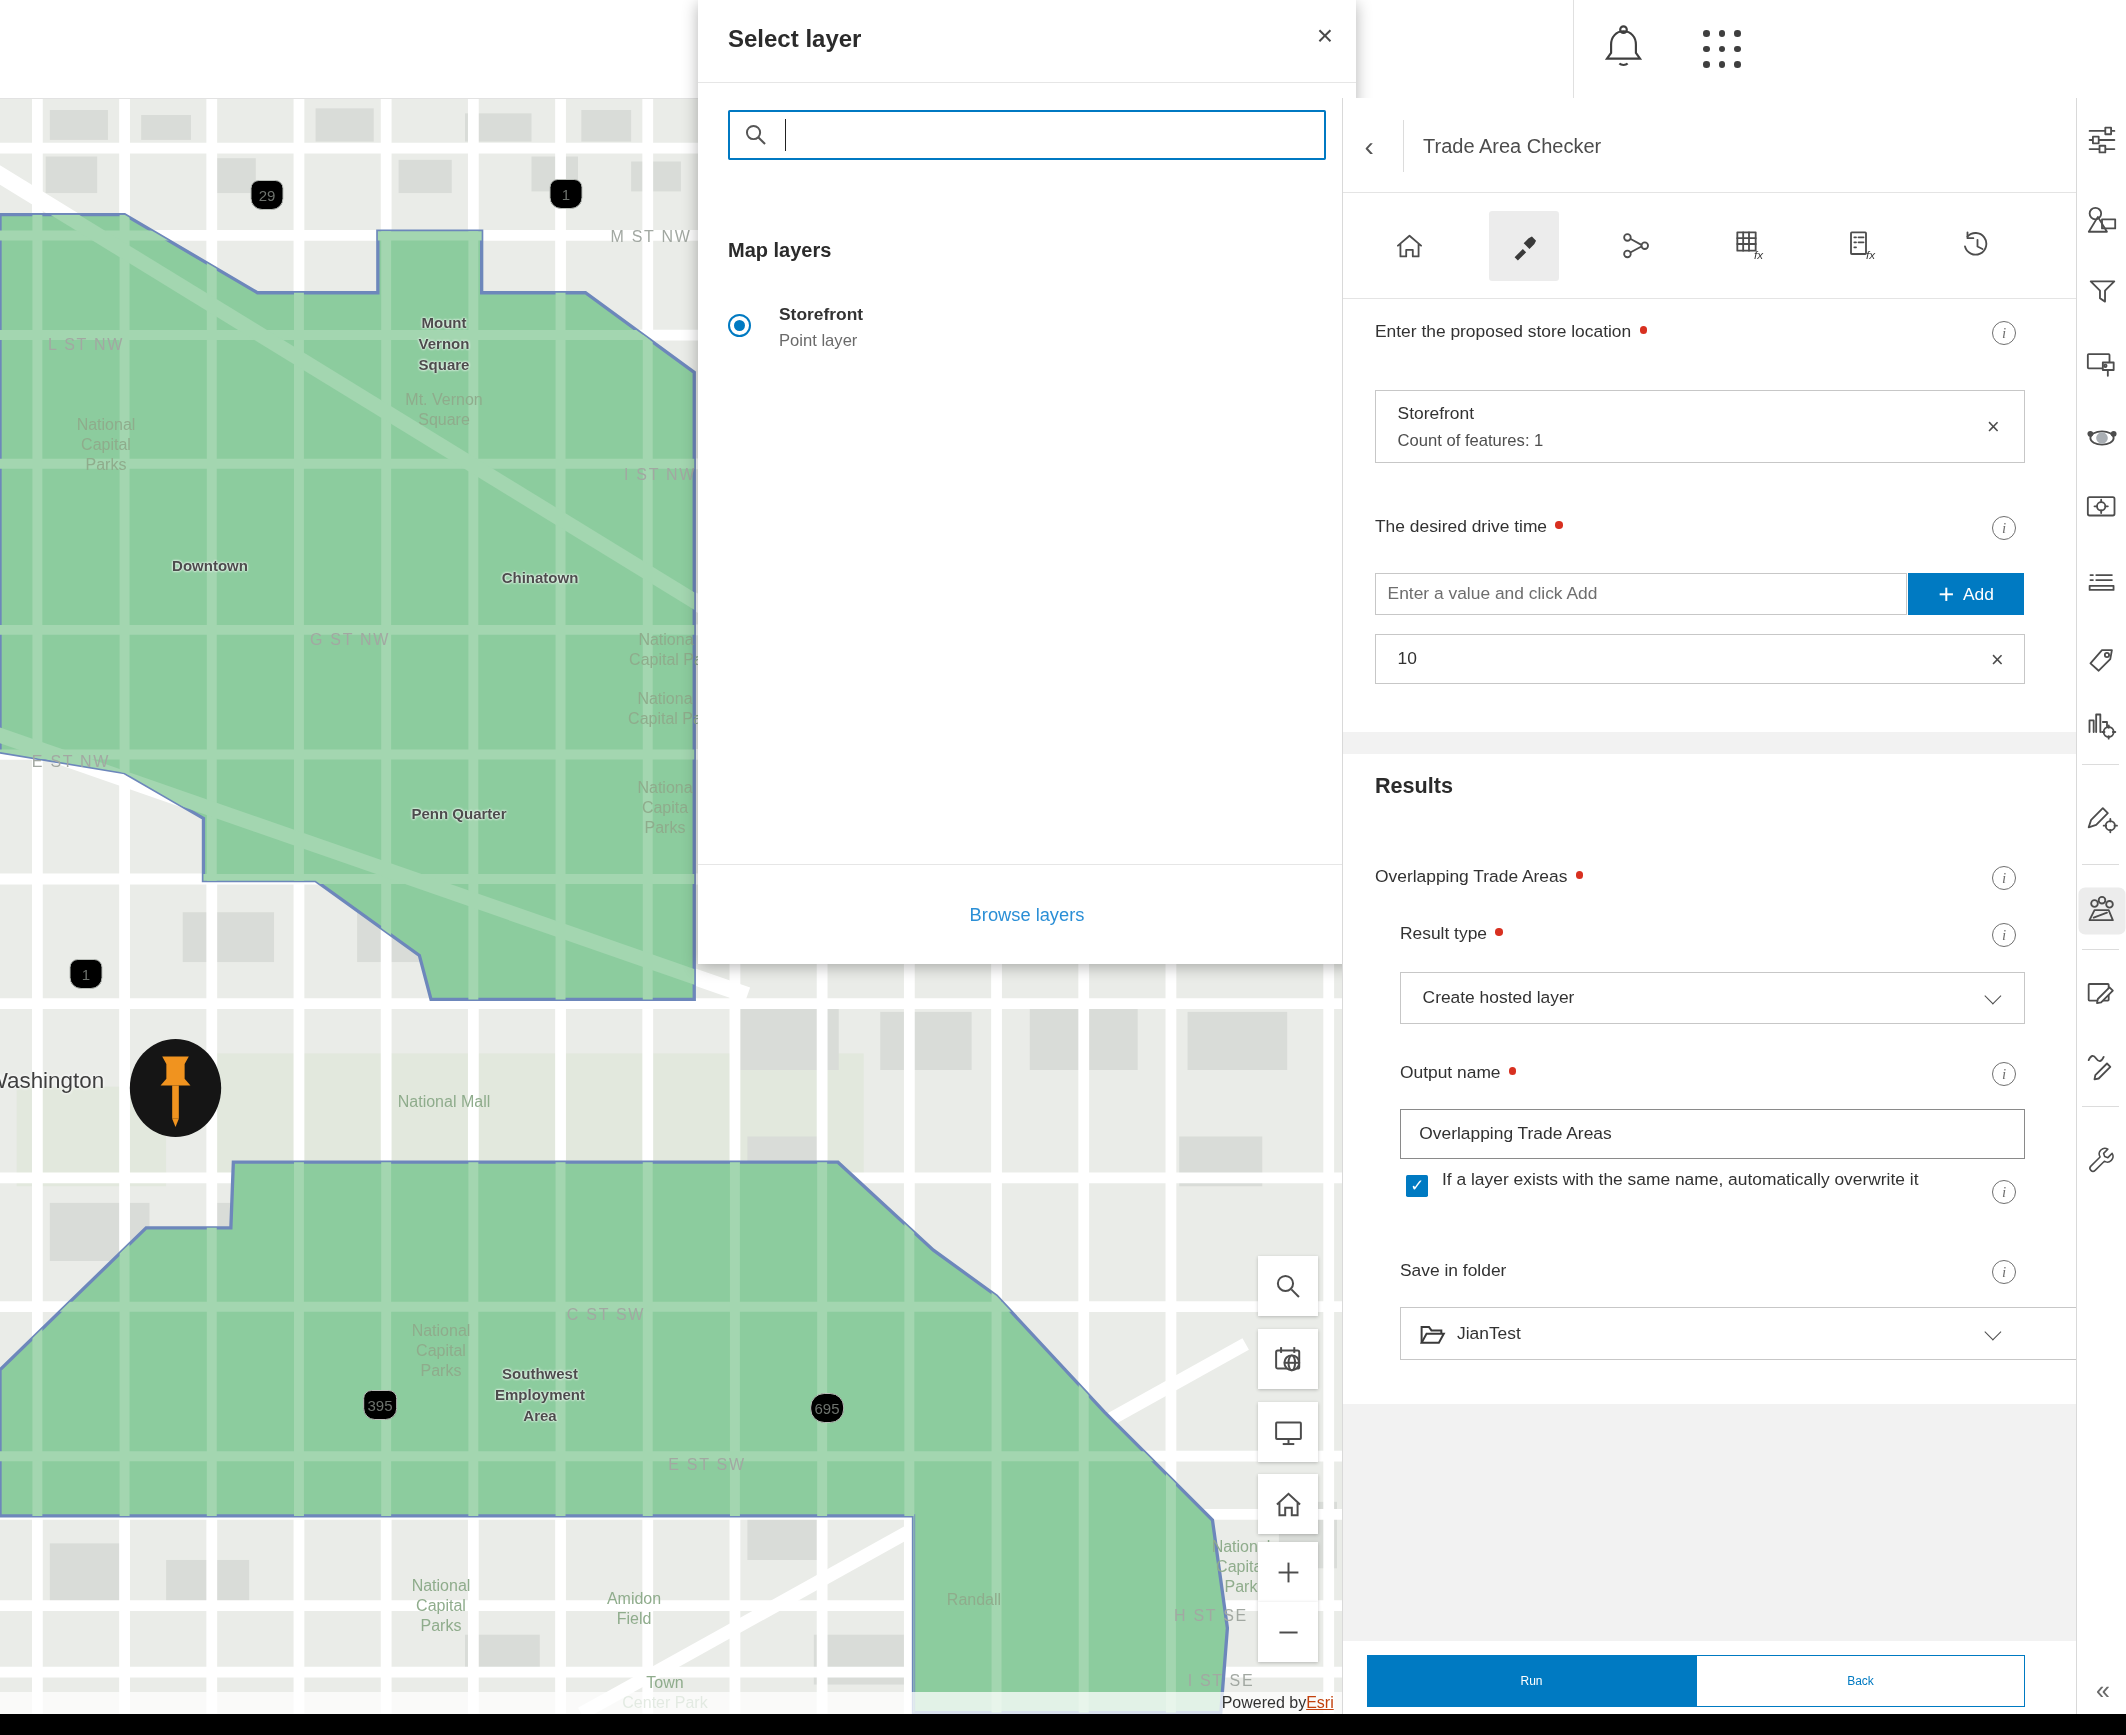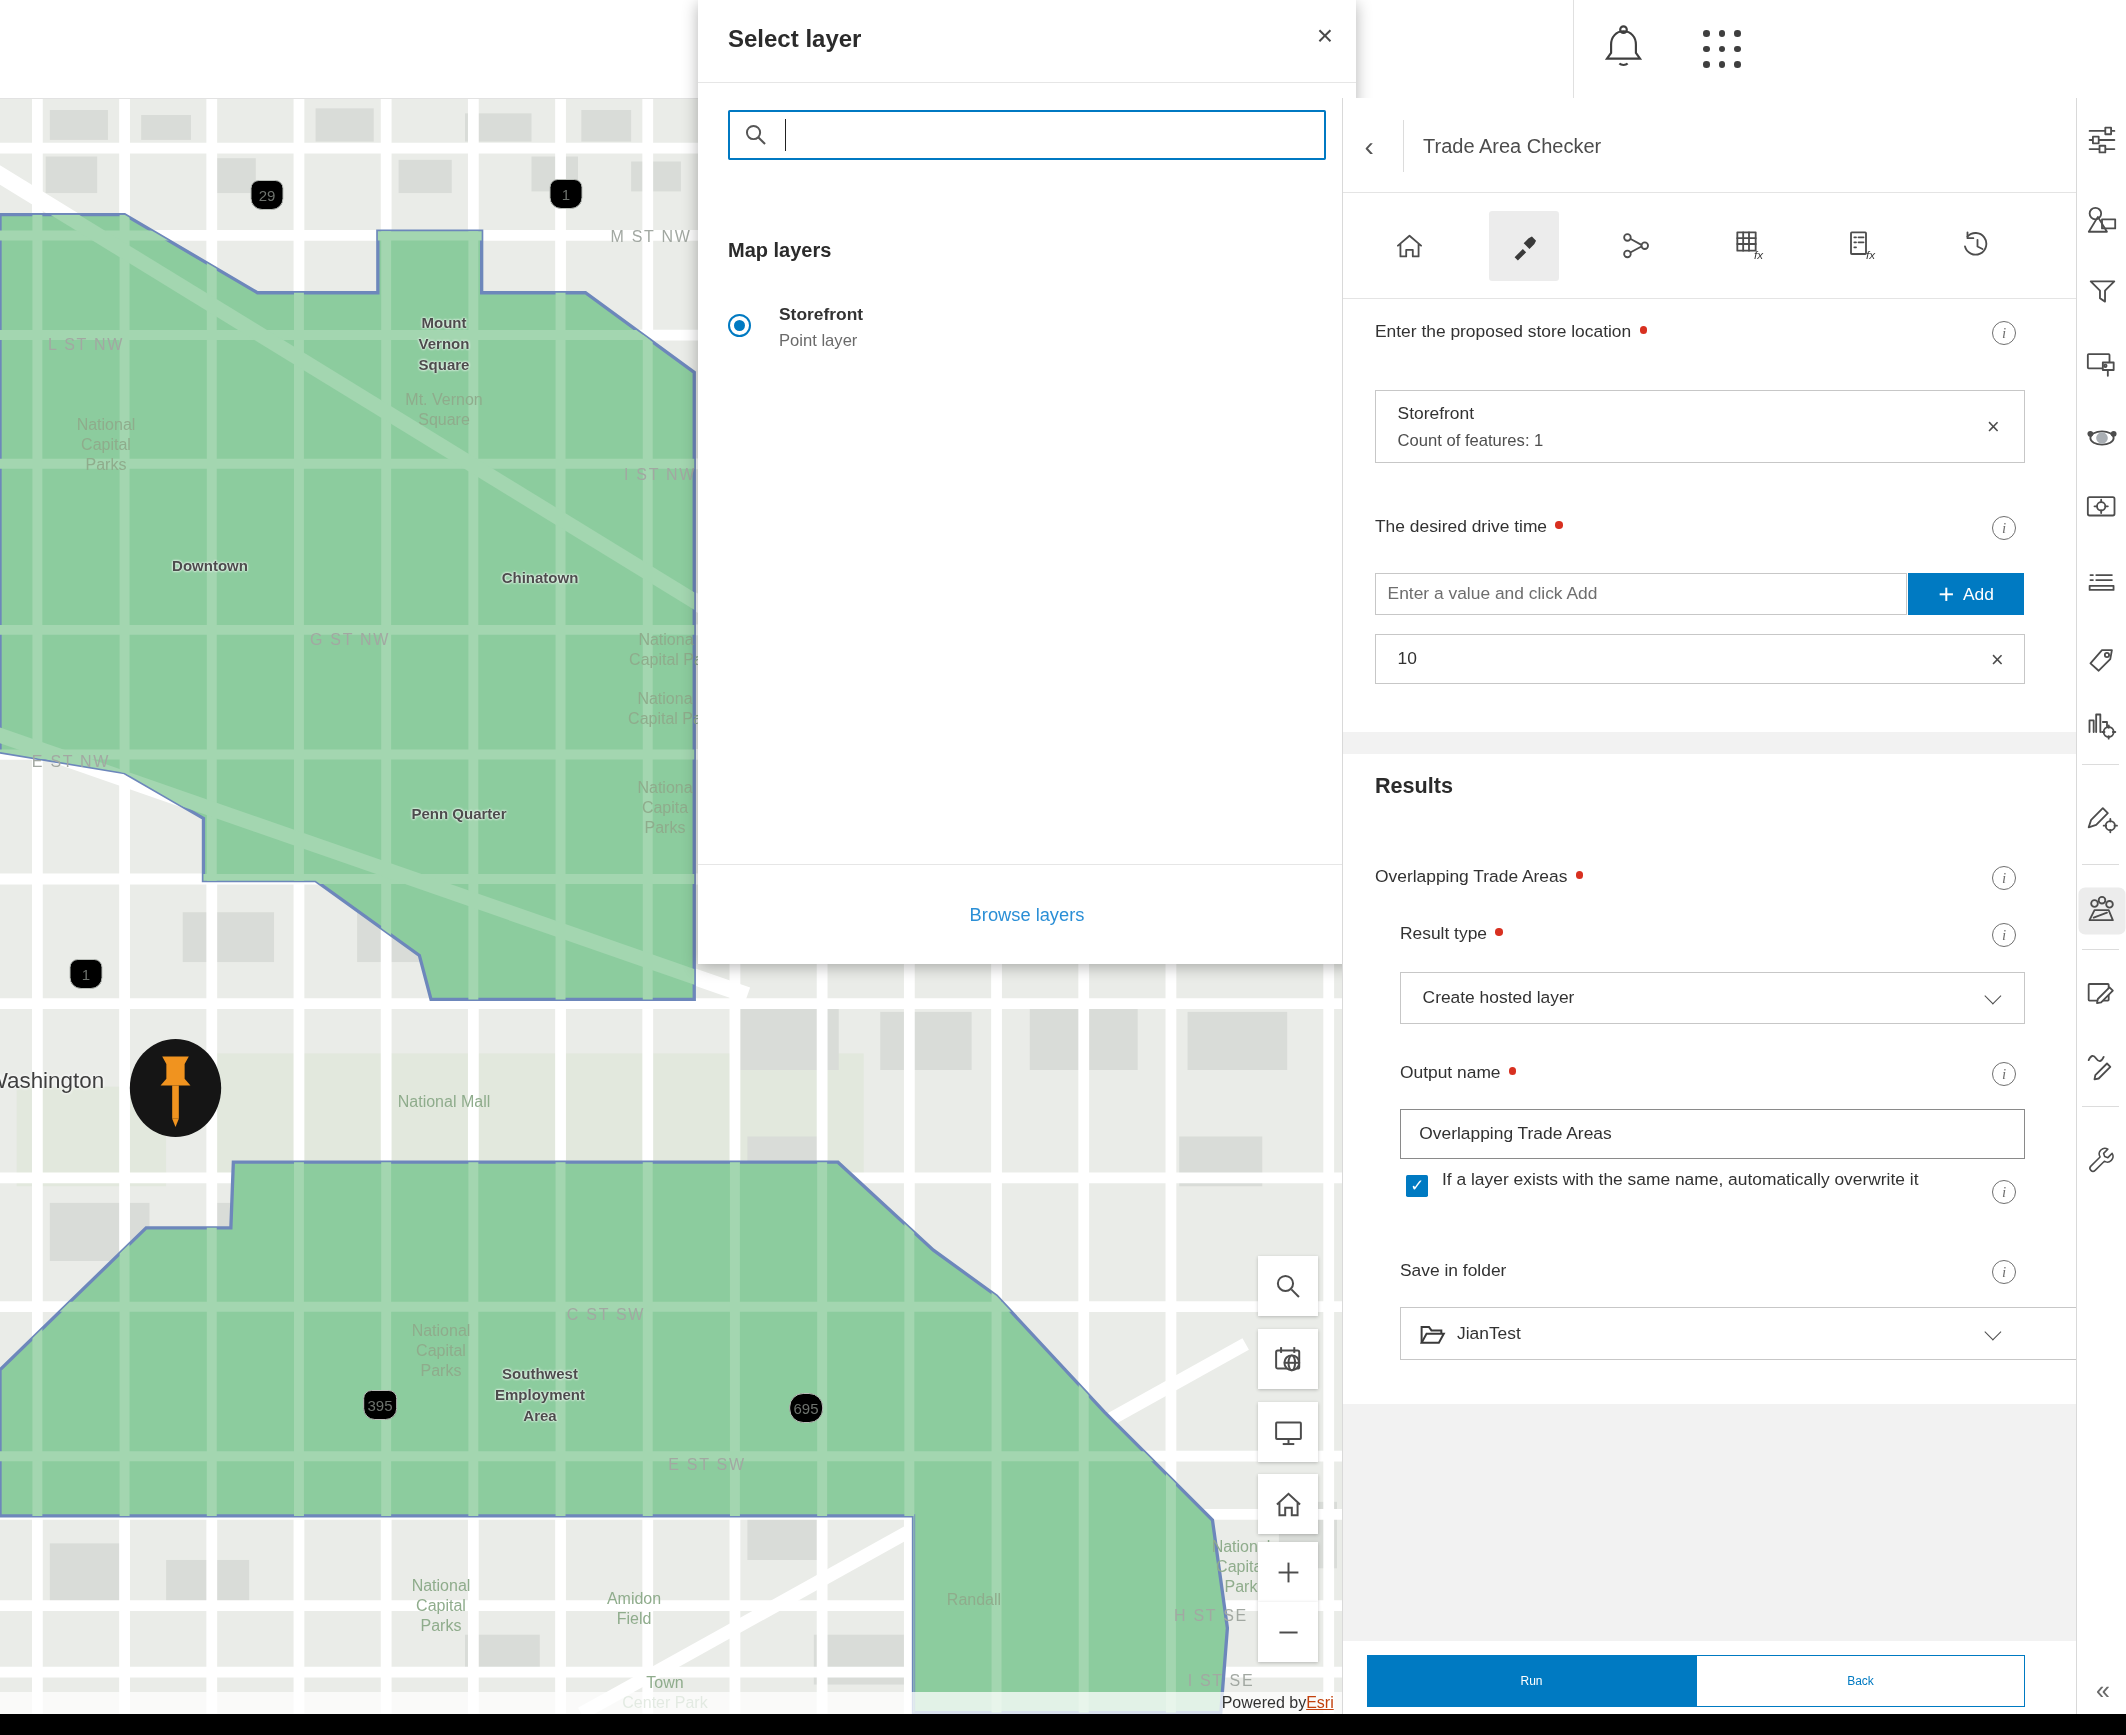--- a/index.html
+++ b/index.html
@@ -234,21 +234,21 @@
 Park</div>
         <div class="lbl lbl-park" style="left: 665px; top: 1575px;">Town
 Center Park</div>
         <div class="lbl lbl-city" style="left: -13.3px; top: 970px;">Washington</div>
       </div>
     <div id="map-shields">
         <div class="shield" style="left: 267px; top: 97px;">29</div>
         <div class="shield" style="left: 566px; top: 96px;">1</div>
         <div class="shield" style="left: 86px; top: 876px;">1</div>
         <div class="shield" style="left: 380px; top: 1307px;">395</div>
-        <div class="shield" style="left: 806px; top: 1310px; border-radius: 14px;">695</div>
+        <div class="shield" style="left: 827px; top: 1310px; border-radius: 14px;">695</div>
       </div>
 
     
     <svg id="pin" viewBox="0 0 112 120">
       <ellipse cx="56" cy="60" rx="55" ry="59" fill="#151515"></ellipse>
       <path d="M40 22 h32 l-5 9 v18 l7 8 h-36 l7-8 v-18 z" fill="#f0931f"></path>
       <rect x="52" y="57" width="8" height="40" fill="#f0931f"></rect>
       <path d="M52 97 l4 10 4-10 z" fill="#f0931f"></path>
     </svg>
 

